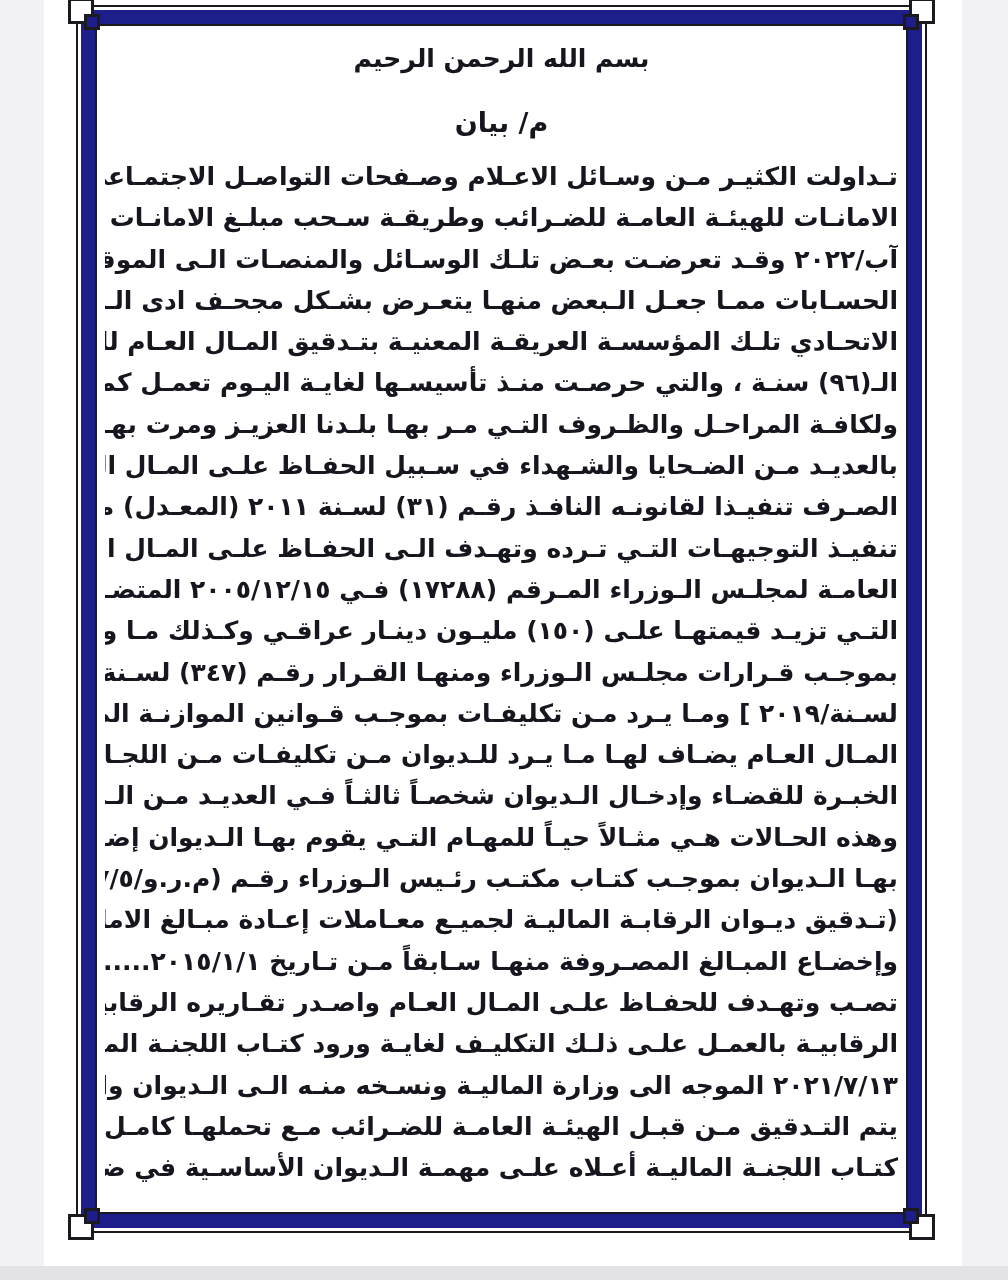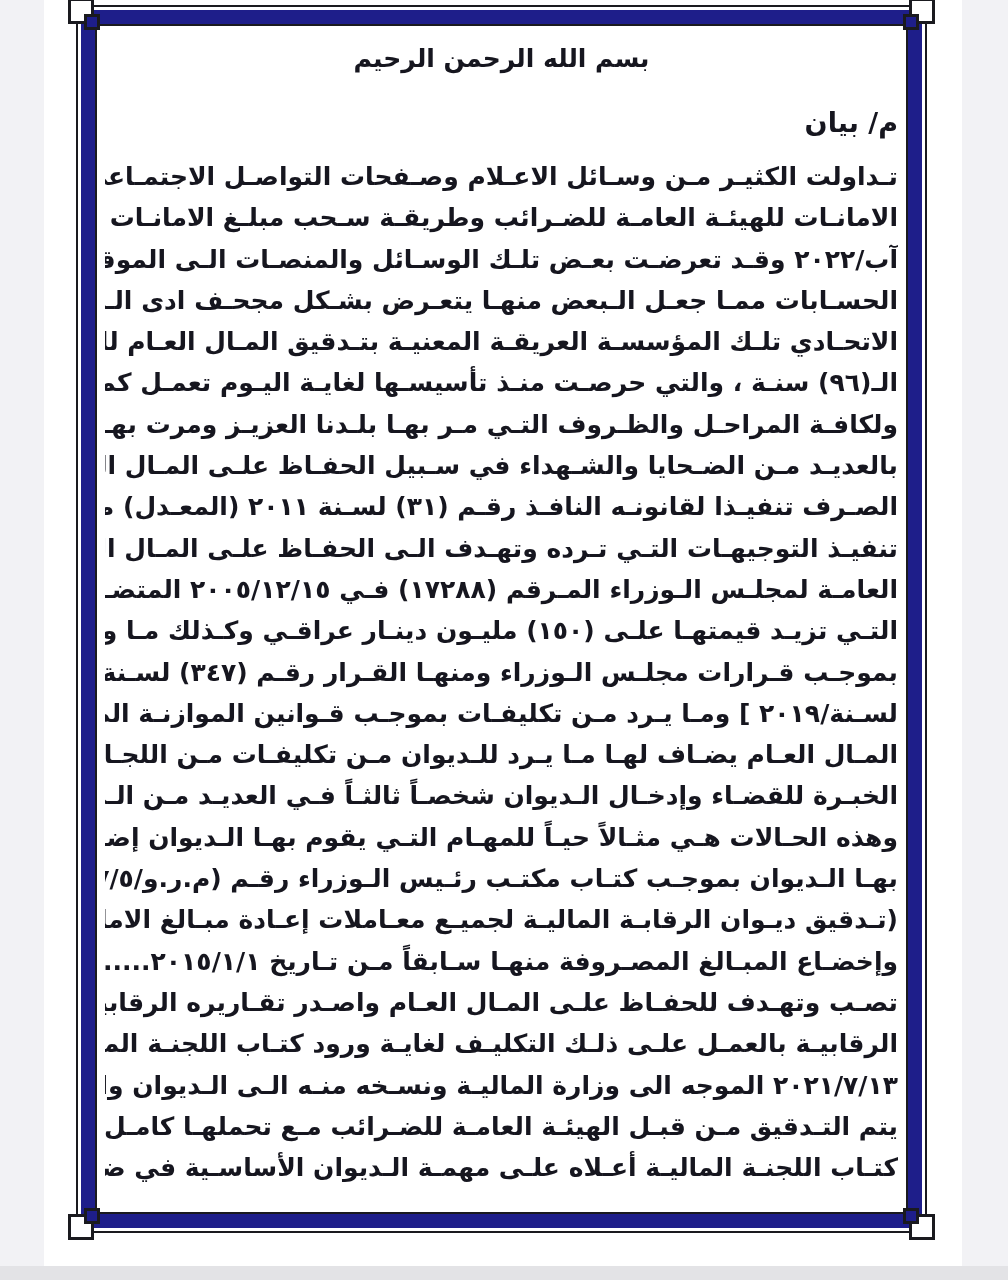--- a/index.html
+++ b/index.html
@@ -105,20 +105,21 @@
   }
   .basmala {
     margin-top: 6px;
     text-align: center;
     font-size: 25px;
     font-weight: bold;
     line-height: 30px;
   }
   .subject {
     margin-top: 32px;
+    text-align: center;
     font-size: 27px;
     font-weight: bold;
     line-height: 34px;
   }
   .body-text {
     margin-top: 16px;
   }
   .body-line {
     font-size: 25px;
     font-weight: bold;

